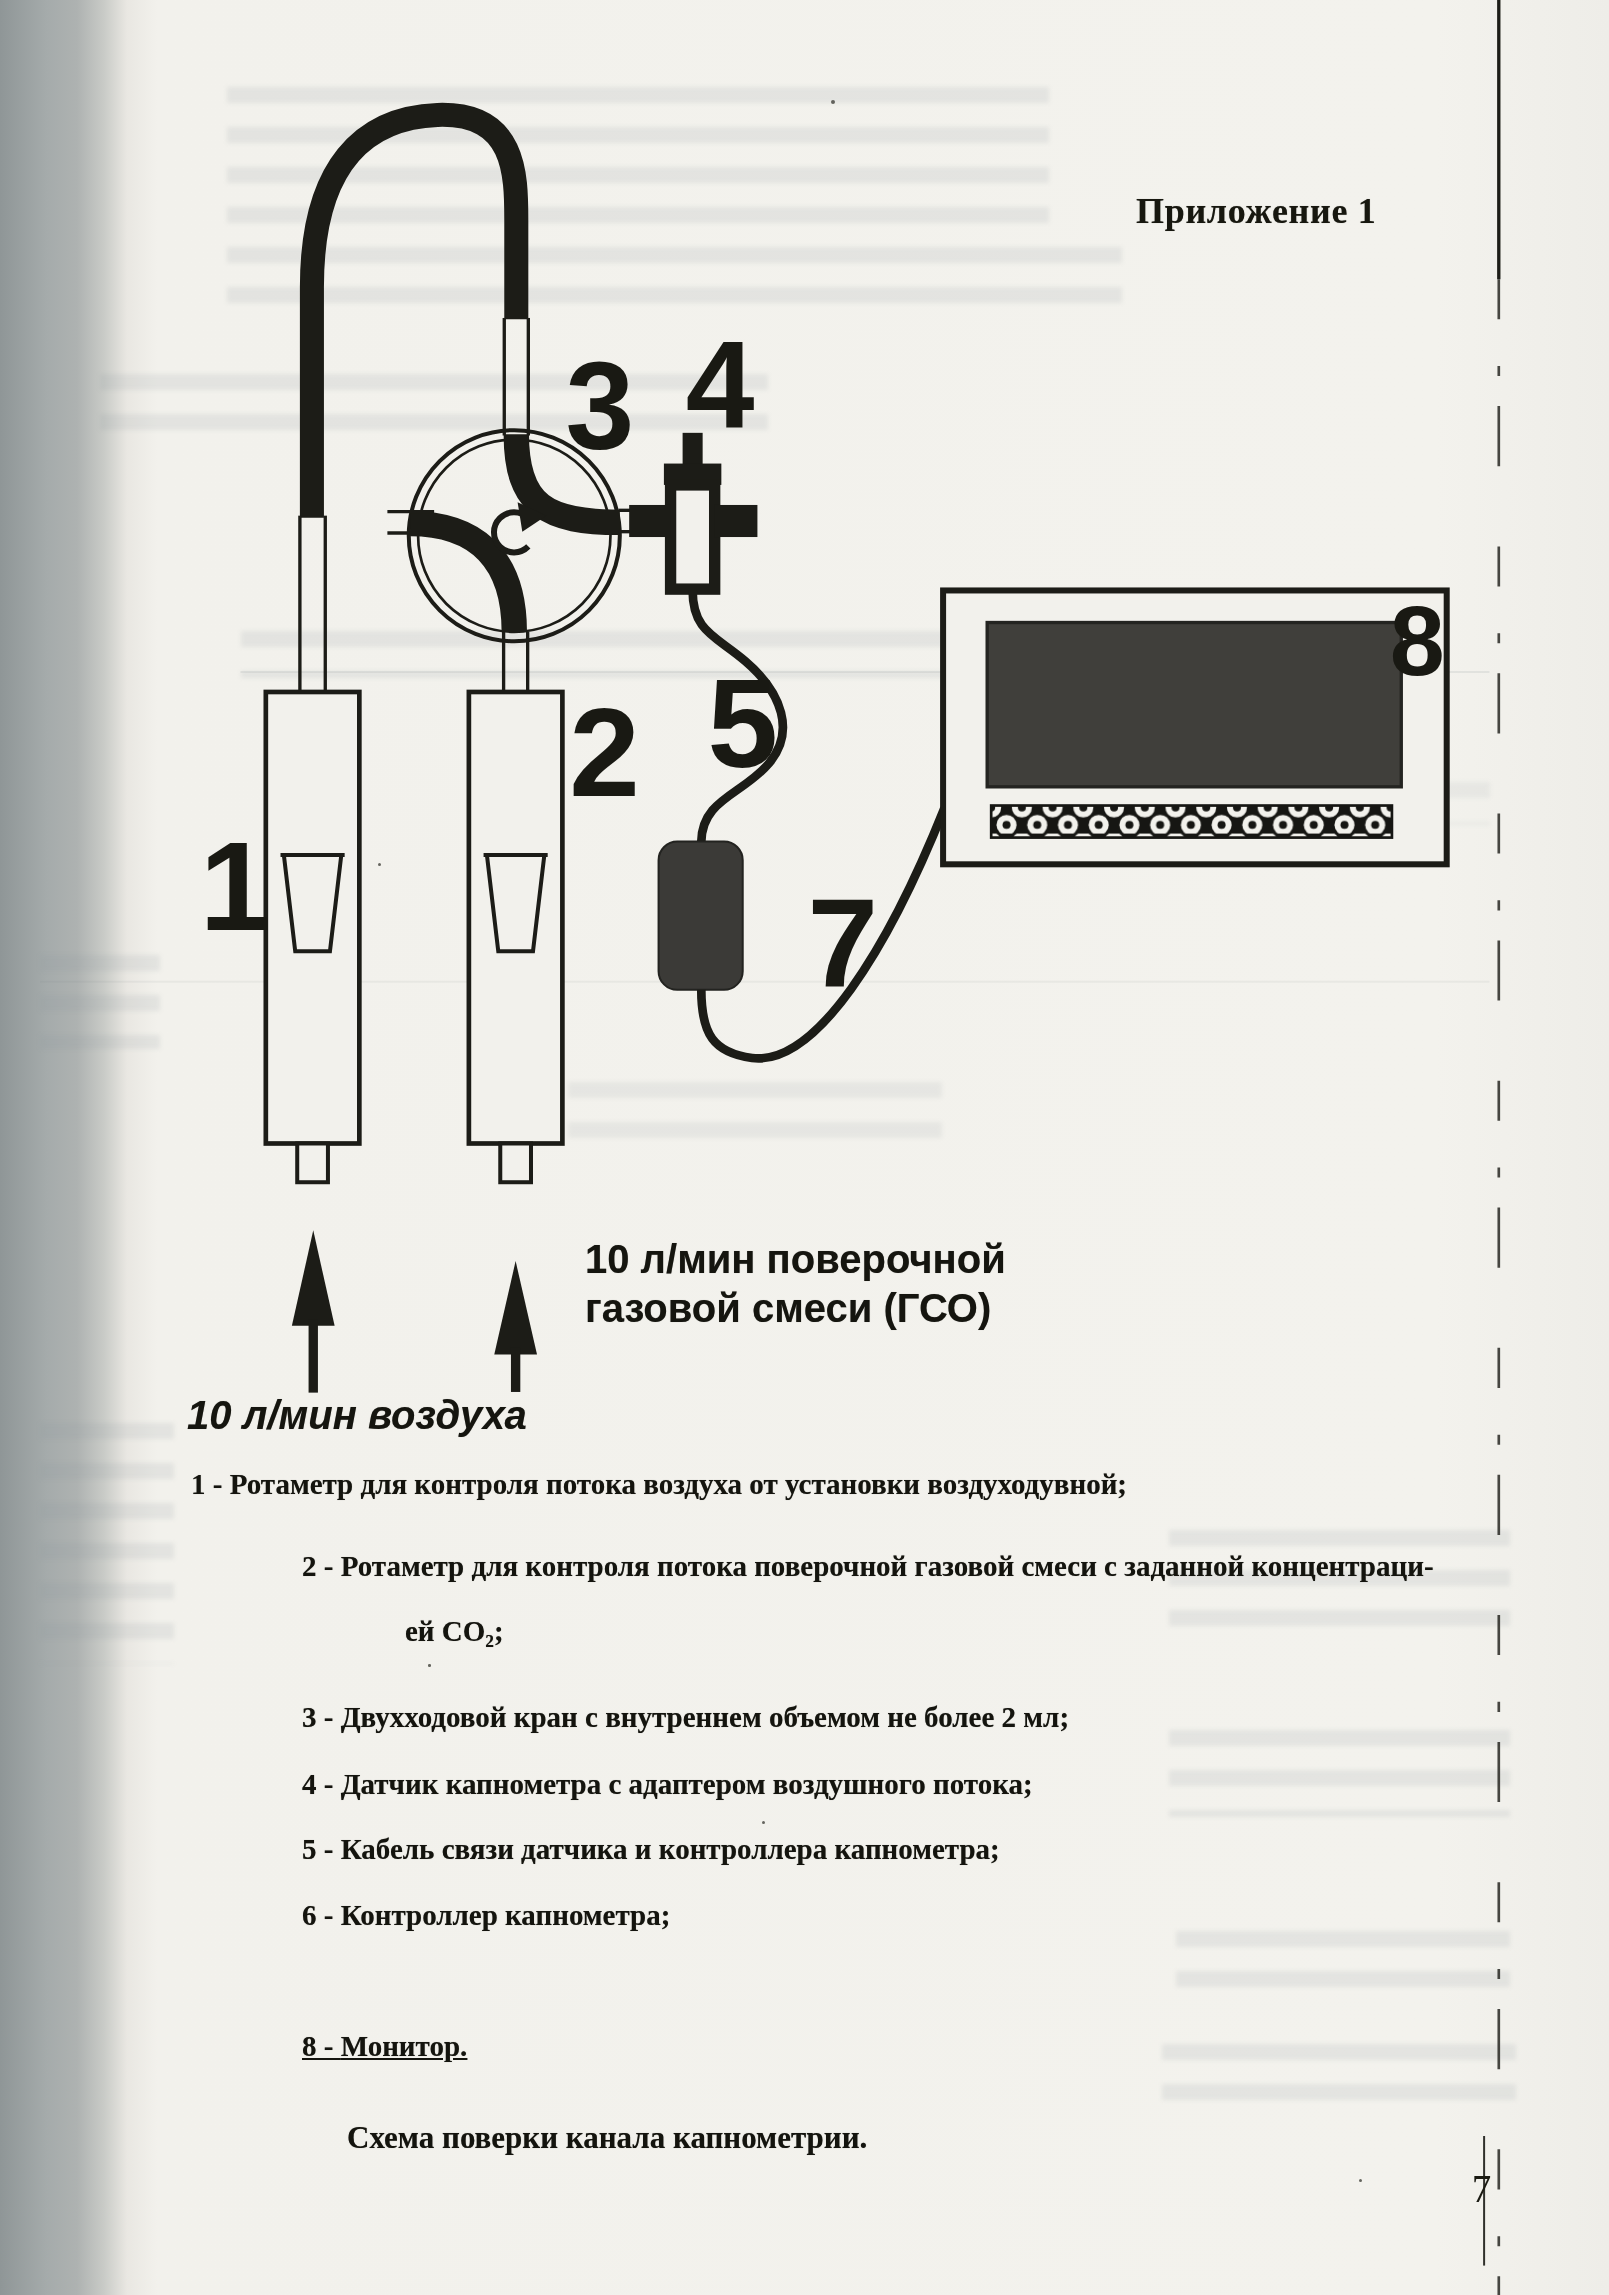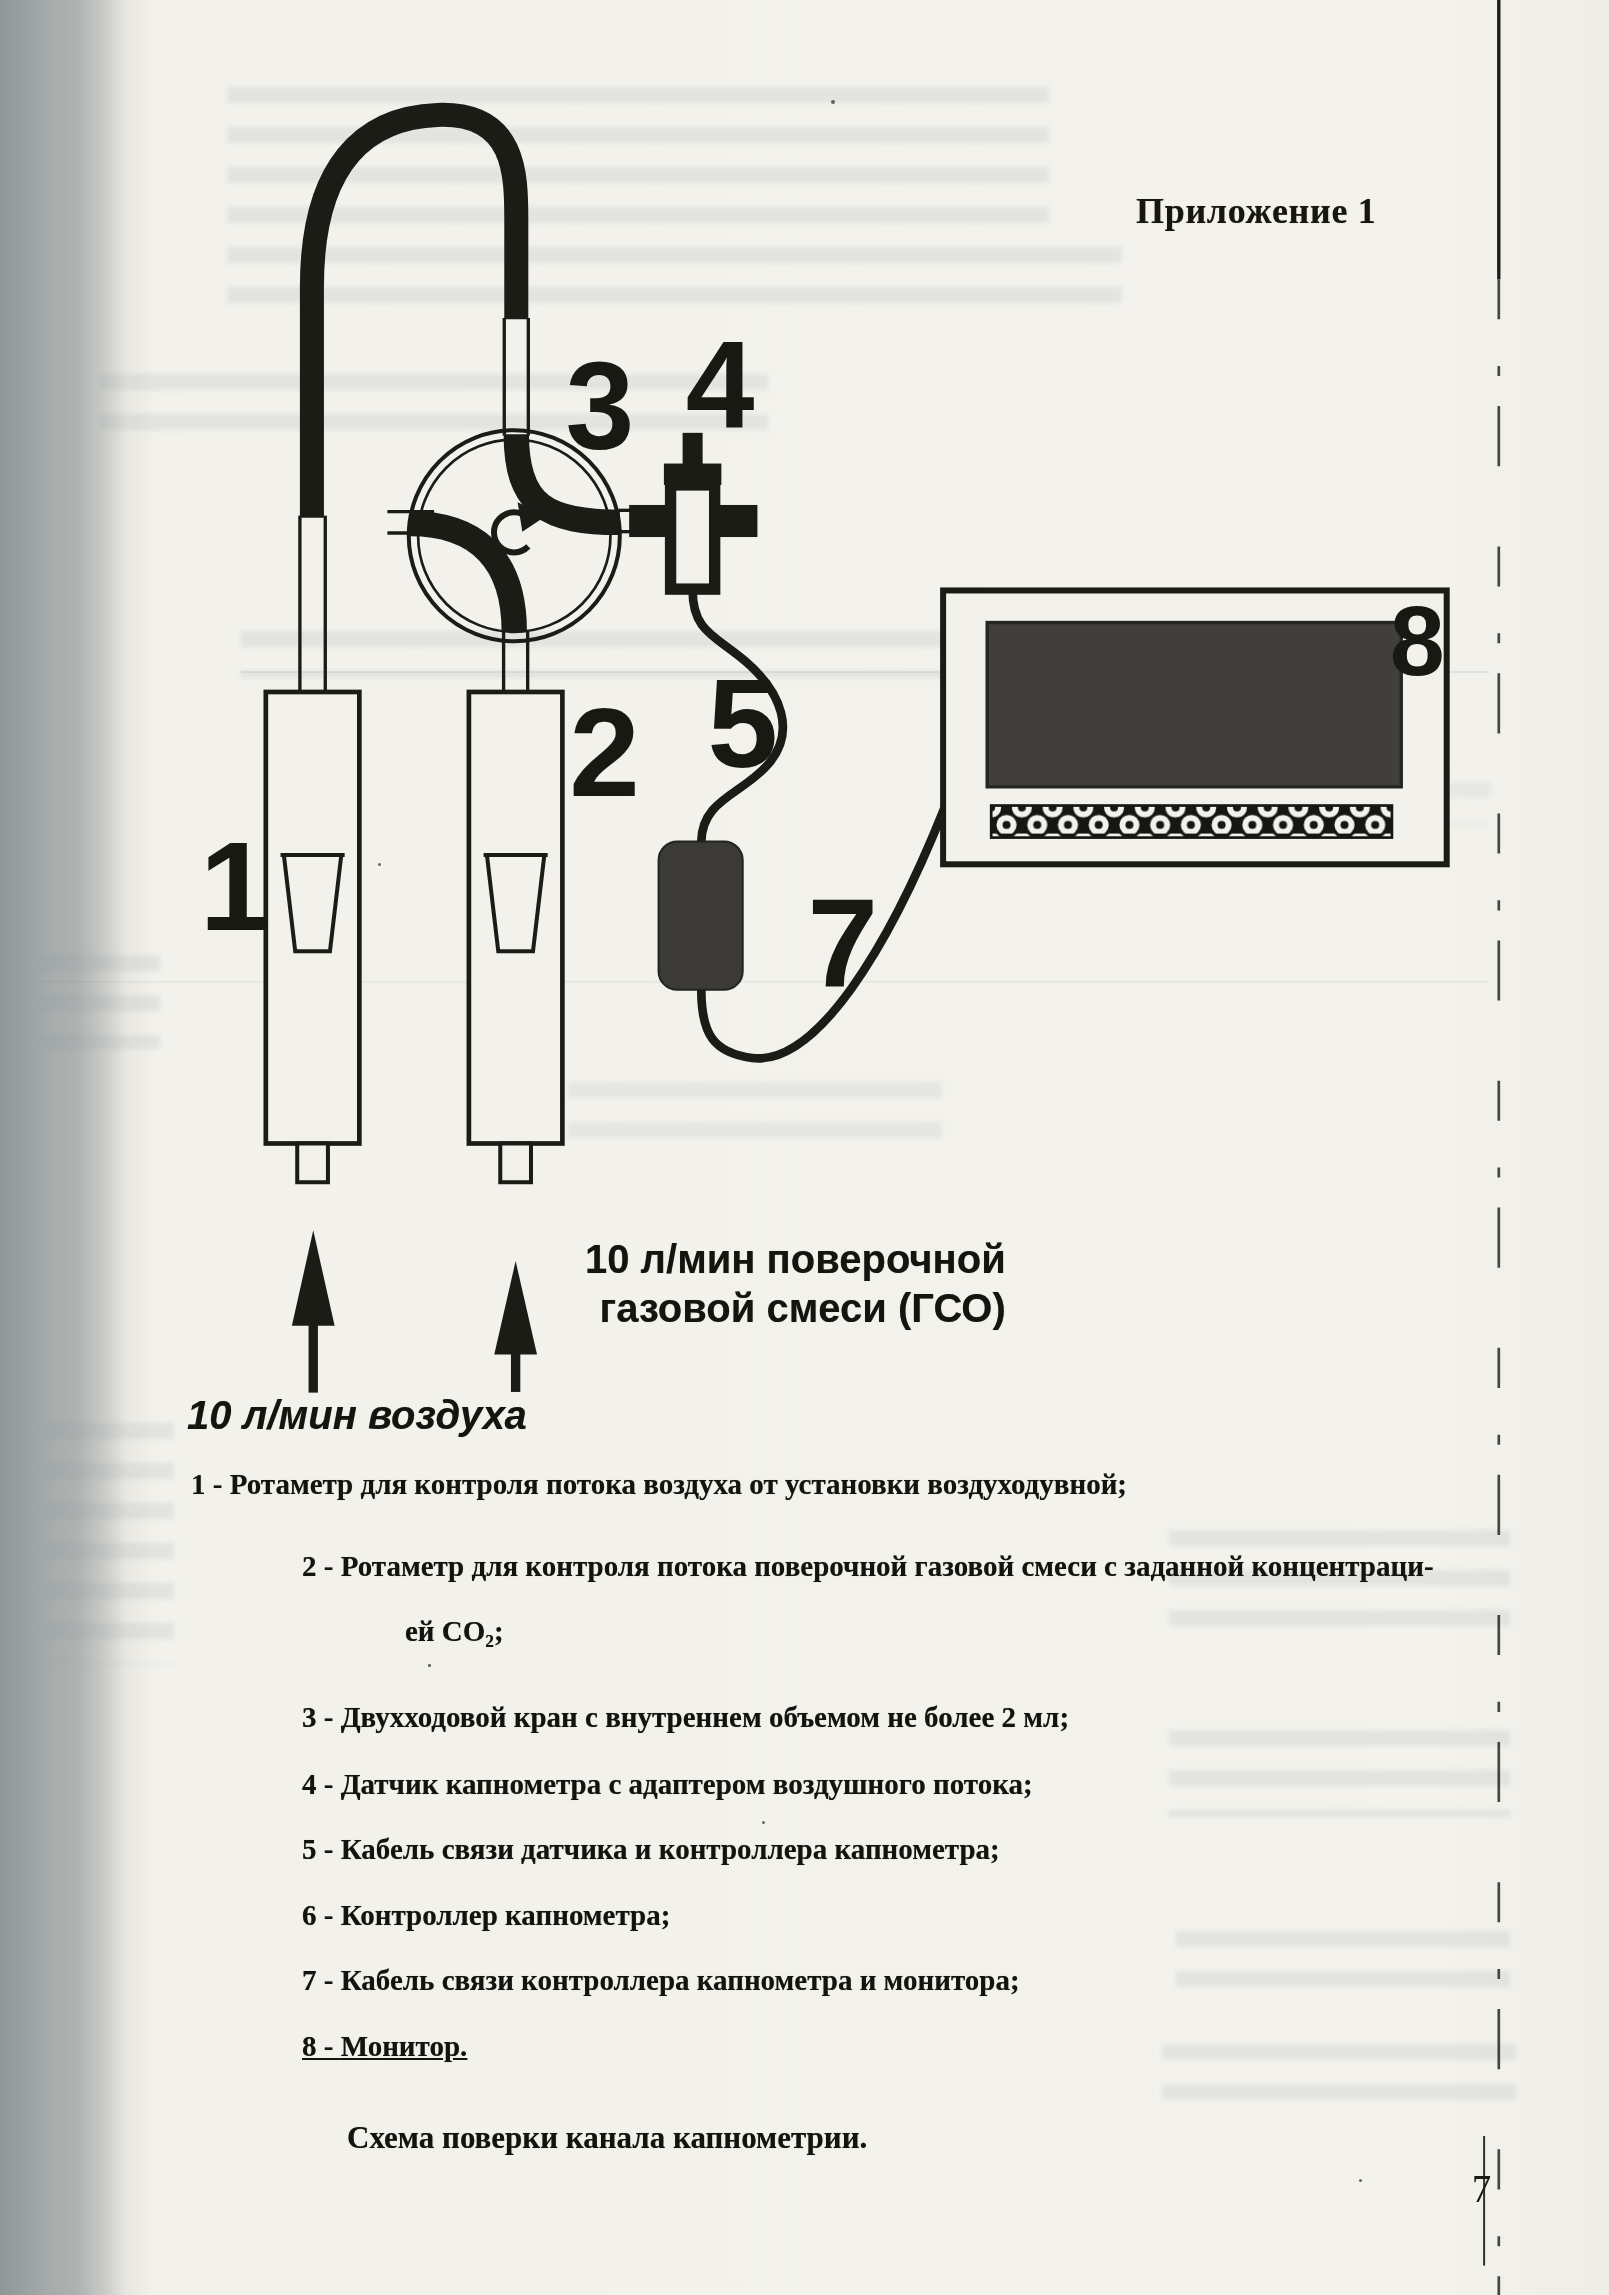--- a/index.html
+++ b/index.html
@@ -7,21 +7,21 @@
   .page{position:relative;width:1609px;height:2295px;overflow:hidden;
     background:linear-gradient(90deg,#8f9697 0px,#a5abab 47px,#aeb2b1 77px,#c9cbc7 104px,#e9e7e2 127px,#f2f1ec 157px,#f3f2ed 1436px,#eeede8 1609px);
     font-family:"Liberation Serif","DejaVu Serif",serif;color:#16160f;}
   .ghost{position:absolute;filter:blur(2px);opacity:.5;pointer-events:none;
     background:repeating-linear-gradient(180deg, rgba(140,150,156,.30) 0 16px, rgba(140,150,156,0) 16px 40px);}
   .speck{position:absolute;background:#35352f;border-radius:50%;opacity:.75;}
   .header-title{position:absolute;top:192px;left:1136px;width:373px;text-align:left;
     font:700 36px/1.1 "Liberation Serif","DejaVu Serif",serif;letter-spacing:0.7px;color:#17170f;
     text-shadow:0 0 0.7px rgba(23,23,15,.5);white-space:nowrap;}
   .flow-label{position:absolute;font:700 40px/49px "Liberation Sans","DejaVu Sans",sans-serif;
-    color:#15150f;text-shadow:0 0 0.7px rgba(21,21,15,.45);white-space:nowrap;text-align:right;}
+    color:#15150f;text-shadow:0 0 0.7px rgba(21,21,15,.45);white-space:nowrap;}
   .legend-line{position:absolute;font:700 29px/1.15 "Liberation Serif","DejaVu Serif",serif;
     color:#14140e;white-space:nowrap;text-shadow:0 0 0.7px rgba(20,20,14,.5);}
   .caption{position:absolute;top:2119px;left:347px;width:802px;text-align:left;
     font:700 31px/1.2 "Liberation Serif","DejaVu Serif",serif;color:#14140e;
     text-shadow:0 0 0.7px rgba(20,20,14,.5);}
   .pagenum{position:absolute;top:2169px;left:1455px;width:53px;text-align:center;
     font:400 39px/1 "Liberation Serif","DejaVu Serif",serif;color:#1a1a12;}
   svg.diagram{position:absolute;left:0;top:0;width:1609px;height:2295px;}
   svg .num{font-family:"Liberation Sans","DejaVu Sans",sans-serif;font-weight:700;fill:#191913;}
 </style>
@@ -163,23 +163,20 @@
   </div>
   <div class="legend-line" style="left:302px;top:1768px;">
     <span>4 - </span><span>Датчик капнометра с адаптером воздушного потока;</span>
   </div>
   <div class="legend-line" style="left:302px;top:1833px;">
     <span>5 - </span><span>Кабель связи датчика и контроллера капнометра;</span>
   </div>
   <div class="legend-line" style="left:302px;top:1899px;">
     <span>6 - </span><span>Контроллер капнометра;</span>
   </div>
-  <div class="legend-line" style="left:302px;top:1964px;">
-    <span>7 - </span><span>Кабель связи контроллера капнометра и монитора;</span>
-  </div>
   <div class="legend-line" style="left:302px;top:2030px;text-decoration:underline;">
     <span>8 - </span><span>Монитор.</span>
   </div>
 
   <div class="caption">Схема поверки канала капнометрии.</div>
 
   <div class="pagenum">7</div>
 
 </div>
 

